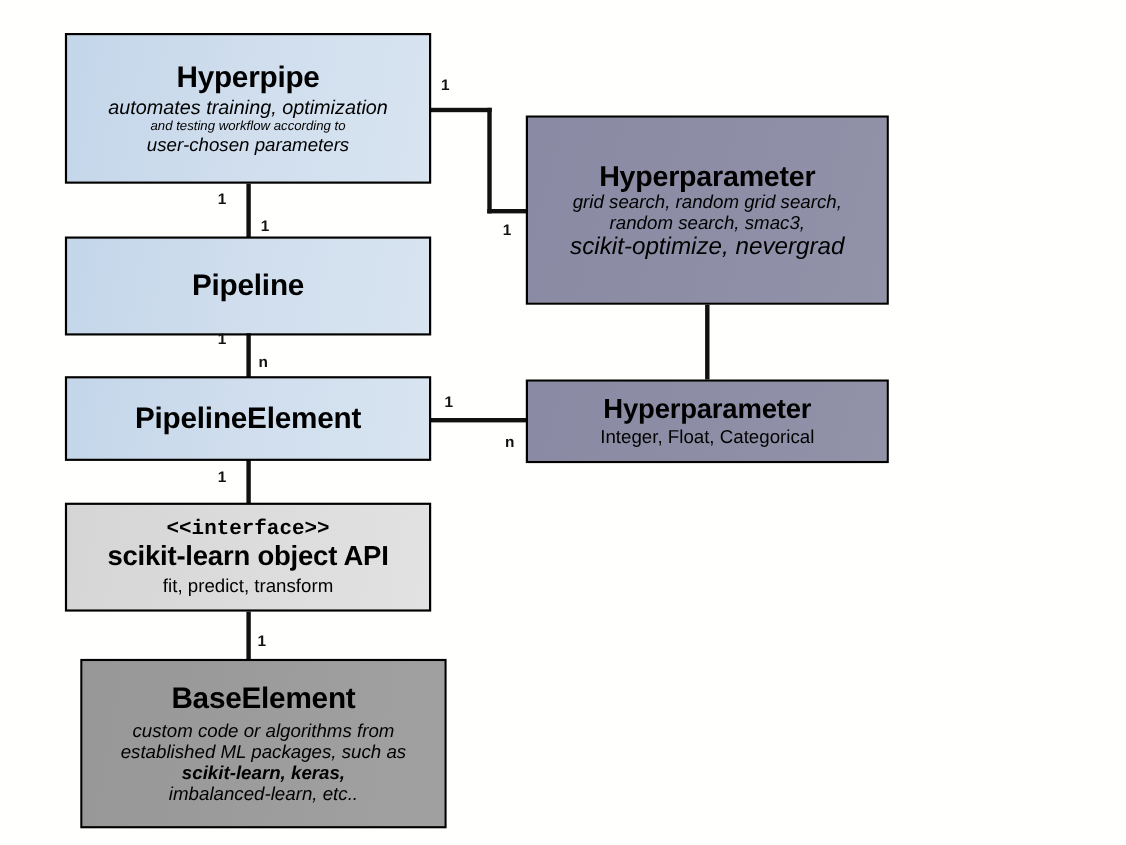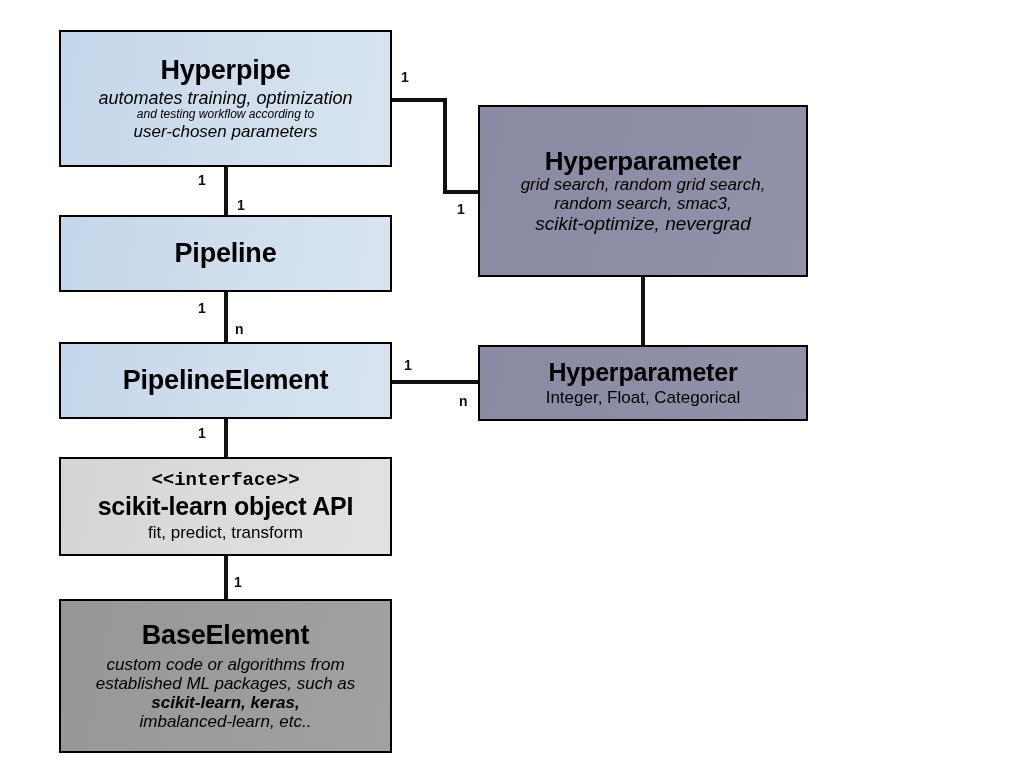--- a/index.html
+++ b/index.html
@@ -132,43 +132,43 @@
     <div class="title" style="font-size:27px; margin-bottom:3px;">Hyperpipe</div>
     <div class="sub" style="font-size:18px;">automates training, optimization</div>
     <div class="sub" style="font-size:12px;">and testing workflow according to</div>
     <div class="sub" style="font-size:17px;">user-chosen parameters</div>
   </div>
 
   <div class="box theme-purple" style="left:478px; top:105px; width:330px; height:172px;">
     <div class="title" style="font-size:26px;">Hyperparameter</div>
     <div class="sub" style="font-size:17px;">grid search, random grid search,</div>
     <div class="sub" style="font-size:17px;">random search, smac3,</div>
-    <div class="sub" style="font-size:19px;">scikit-optimize, nevergrad</div>
+    <div class="sub" style="font-size:22px;">scikit-optimize, nevergrad</div>
   </div>
 
-  <div class="box theme-blue" style="left:59px; top:215px; width:333px; height:77px;">
+  <div class="box theme-blue" style="left:59px; top:215px; width:333px; height:90px;">
     <div class="title" style="font-size:27px;">Pipeline</div>
   </div>
 
   <div class="box theme-blue" style="left:59px; top:342px; width:333px; height:77px;">
     <div class="title" style="font-size:27px;">PipelineElement</div>
   </div>
 
   <div class="box theme-purple" style="left:478px; top:345px; width:330px; height:76px;">
     <div class="title" style="font-size:25px; margin-bottom:2px;">Hyperparameter</div>
     <div class="sub-plain" style="font-size:17px;">Integer, Float, Categorical</div>
   </div>
 
   <div class="box theme-lightgray" style="left:59px; top:457px; width:333px; height:99px;">
     <div class="stereo" style="font-size:19px; margin-bottom:2px;">&lt;&lt;interface&gt;&gt;</div>
     <div class="title" style="font-size:25px; margin-bottom:3px;">scikit-learn object API</div>
     <div class="sub-plain" style="font-size:17px;">fit, predict, transform</div>
   </div>
 
-  <div class="box theme-gray" style="left:59px; top:599px; width:333px; height:154px;">
+  <div class="box theme-gray" style="left:73px; top:599px; width:333px; height:154px;">
     <div class="title" style="font-size:27px; margin-bottom:4px;">BaseElement</div>
     <div class="sub" style="font-size:17px;">custom code or algorithms from</div>
     <div class="sub" style="font-size:17px;">established ML packages, such as</div>
     <div class="sub" style="font-size:17px;font-weight:bold;">scikit-learn, keras,</div>
     <div class="sub" style="font-size:17px;">imbalanced-learn, etc..</div>
   </div>
 
 </div>
 
 </body></html>

